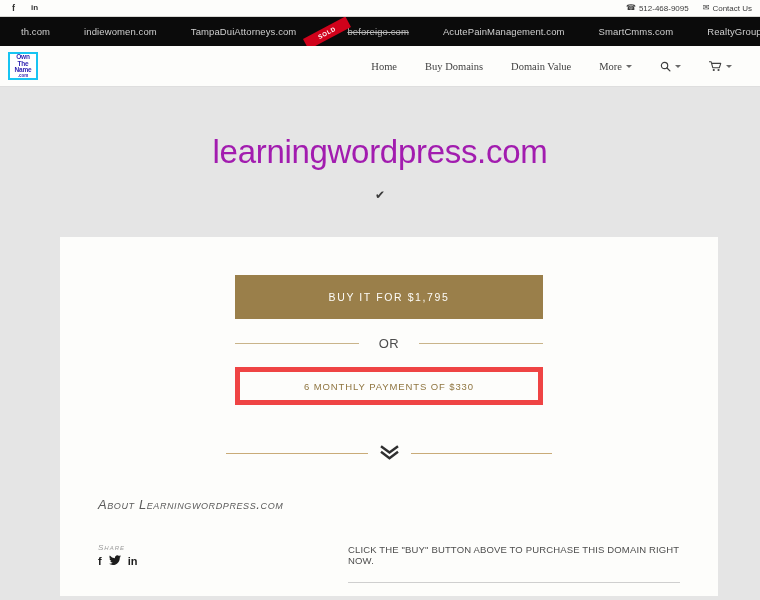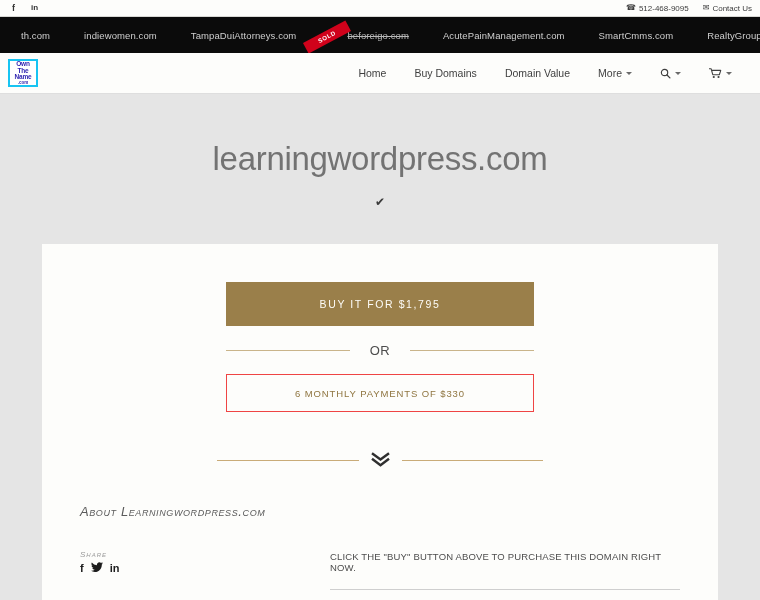--- a/index.html
+++ b/index.html
@@ -32,21 +32,21 @@
   .util-right { display: flex; align-items: center; gap: 14px; }
   .util-right a {
     display: flex; align-items: center; gap: 3px;
     color: #3d3d3d; text-decoration: none; font-size: 8px;
     cursor: pointer;
   }
   .glyph { font-size: 8px; line-height: 1; }
 
   
   .ticker {
-    height: 36px;
+    height: 29px;
     background: #0b0b0b;
     display: flex;
     align-items: center;
     overflow: hidden;
     position: relative;
     white-space: nowrap;
   }
   .ticker-inner { display: flex; align-items: center; padding-left: 4px; }
   .ticker-item {
     color: #cfcfcf;
@@ -85,21 +85,21 @@
     width: 30px; height: 28px;
     border: 2px solid #17c4f2;
     background: #fff;
     display: flex; flex-direction: column;
     align-items: center; justify-content: center;
     line-height: 1;
     cursor: pointer;
   }
   .logo b { font-size: 6.5px; color: #2b1fb0; font-weight: 900; letter-spacing: -.2px; }
   .logo i { font-size: 4.5px; color: #2b1fb0; font-style: normal; font-weight: 900; }
-  nav { display: flex; align-items: center; }
+  nav { display: flex; align-items: center; font-family: Liberation Serif, serif; }
   .nav-item {
     font-size: 10.5px;
     color: #3f3f3f;
     padding: 0 14px;
     display: flex; align-items: center; gap: 4px;
     cursor: pointer;
     text-decoration: none;
   }
   .caret {
     width: 0; height: 0;
@@ -112,34 +112,34 @@
 
   
   .hero {
     background: #e5e5e5;
     text-align: center;
     padding-top: 47px;
   }
   .hero h1 {
     font-size: 33px;
     font-weight: 400;
-    color: #737373;
+    color: #a21caf;
     letter-spacing: -.3px;
     line-height: 1.1;
   }
   .hero .avail {
     margin-top: 18px;
     font-size: 13.5px;
     color: #4a4a4a;
     display: flex; align-items: center; justify-content: center; gap: 7px;
   }
   .check { font-size: 12px; color: #3a3a3a; }
 
   
-  .card-wrap { background: #e5e5e5; padding: 35px 42px 0 42px; }
+  .card-wrap { background: #e5e5e5; padding: 35px 42px 0 60px; }
   .card {
     background: #fdfdfb;
     padding: 38px 38px 0 38px;
     min-height: 337px;
   }
   .btn-buy {
     display: block;
     width: 308px;
     margin: 0 auto;
     background: #9a7f4a;
@@ -159,21 +159,21 @@
     text-align: center;
   }
   .or-row .line { flex: 1; height: 1px; background: #c9b48a; }
   .or-row .or-text { font-size: 13px; letter-spacing: .5px; }
   .btn-monthly {
     display: block;
     width: 308px;
     margin: 16px auto 0 auto;
     background: #fdfdfb;
     color: #8f7540;
-    border: 1px solid #ef4444;
+    border: 5px solid #ef4444;
     height: 38px;
     font-size: 9.5px;
     letter-spacing: .9px;
     font-family: inherit;
     cursor: pointer;
   }
   .chev-divider {
     margin: 40px auto 0 auto;
     width: 326px;
     display: flex; align-items: center; gap: 12px;

